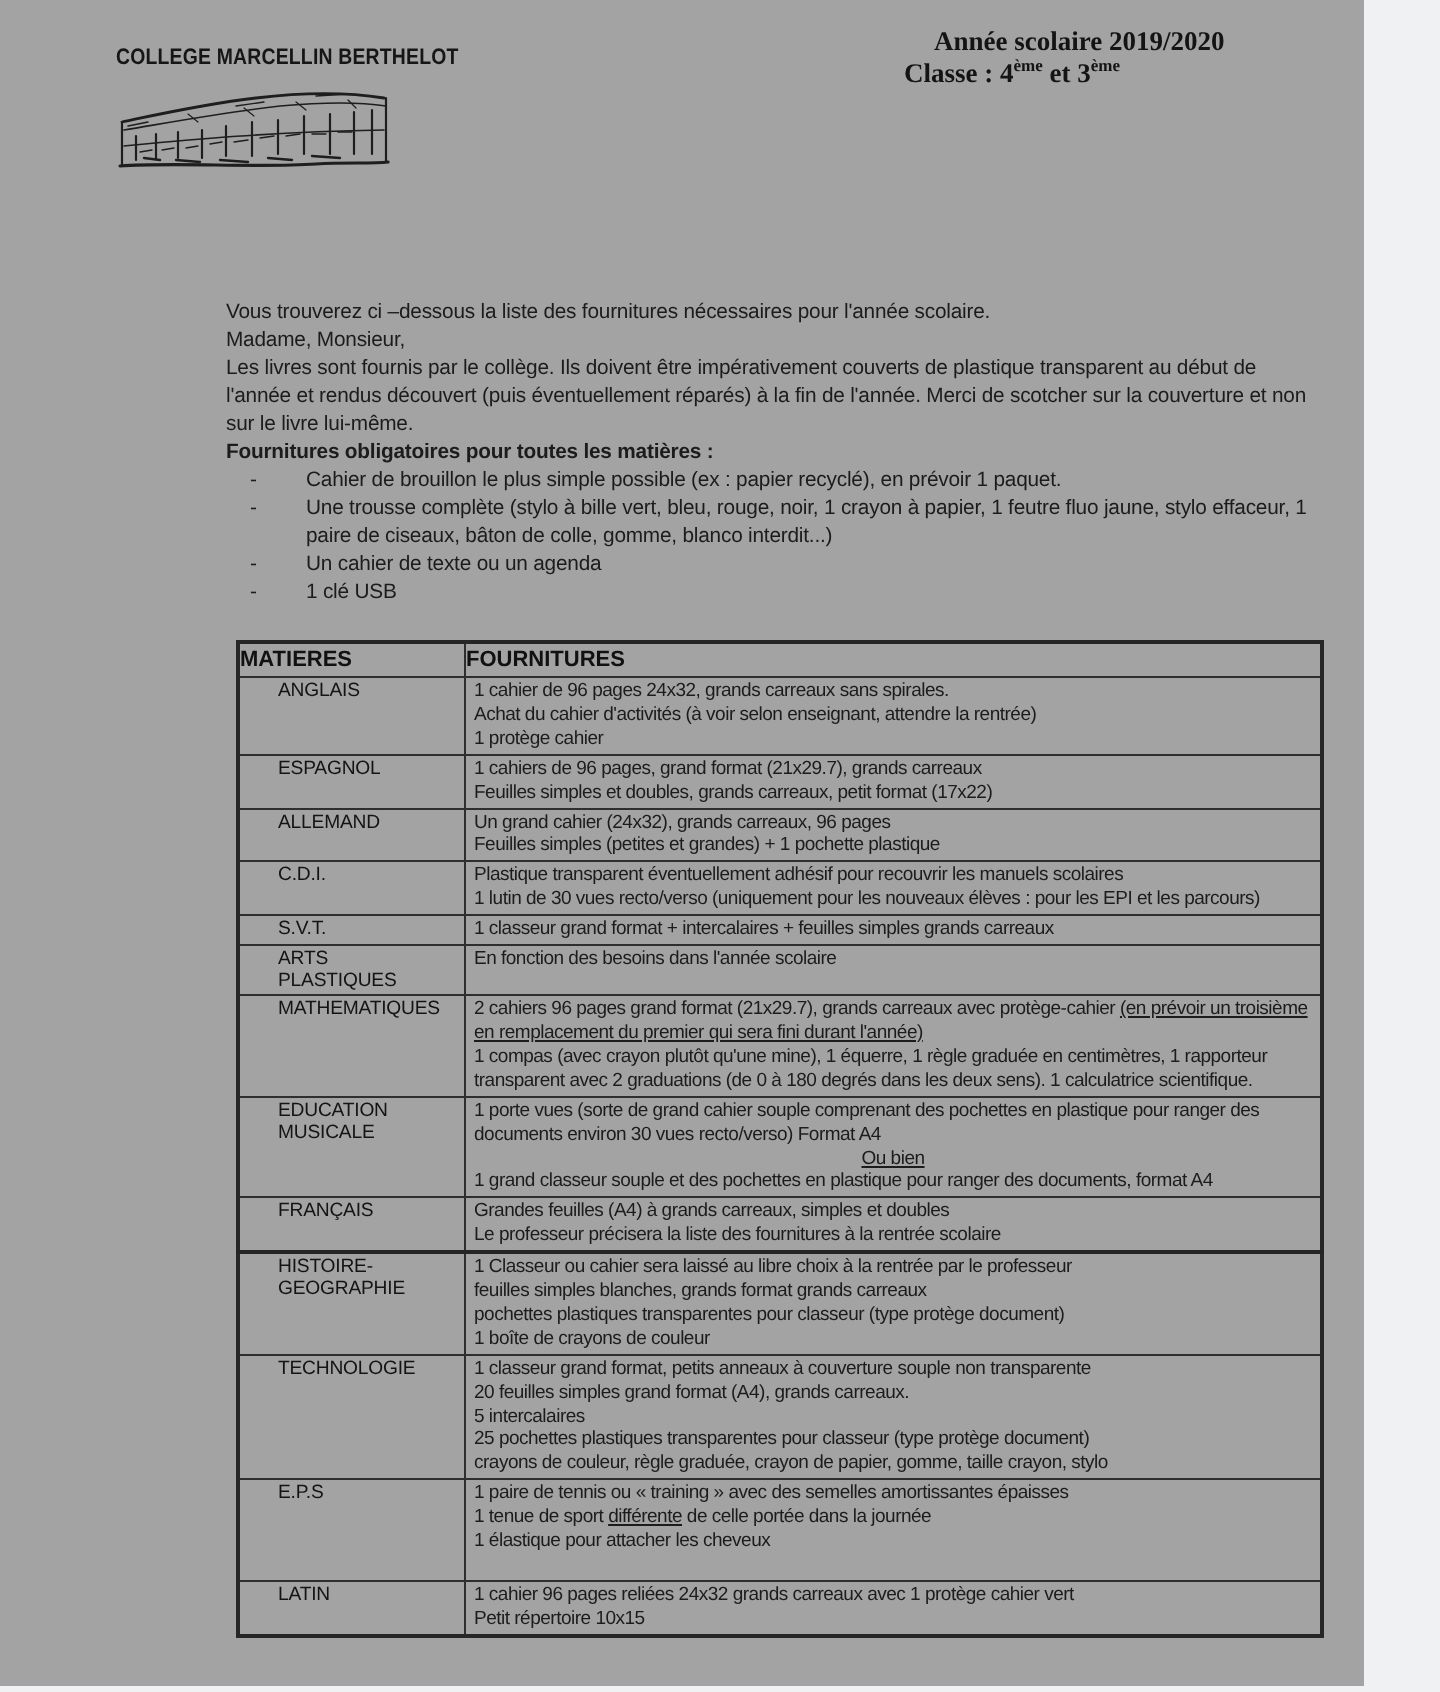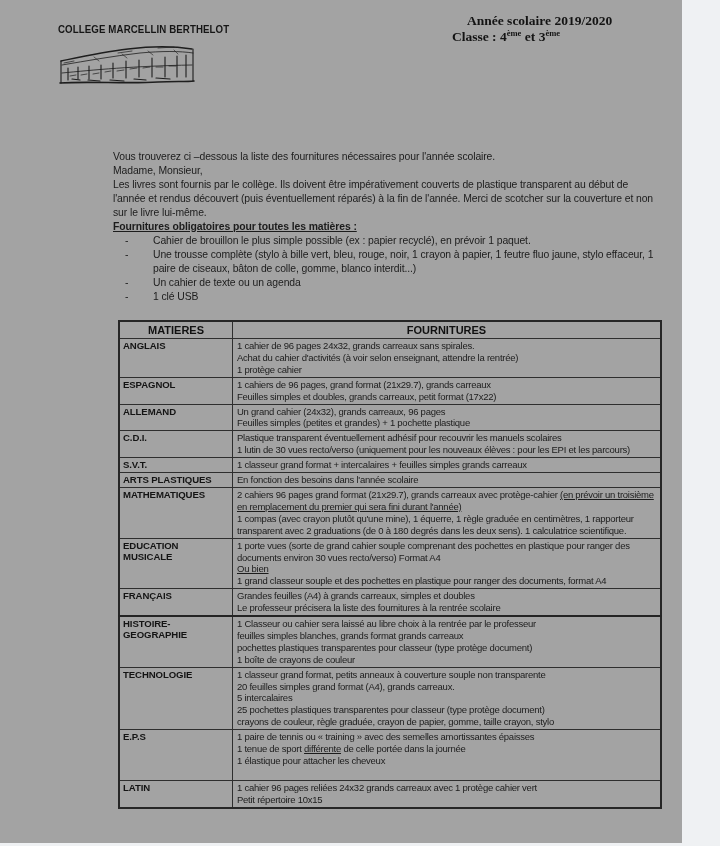--- a/index.html
+++ b/index.html
@@ -32,46 +32,46 @@
     transform:scale(0.97,1.12);transform-origin:left top;color:#161616;
   }
   .sketch{margin-top:5px;display:block;}
 
   
   .intro{
     position:absolute;left:113px;top:150px;width:549px;
     font-size:10.4px;line-height:14px;letter-spacing:-0.1px;color:#1c1c1c;
   }
   .intro p{margin:0;}
-  .section-title{font-weight:bold;text-decoration:underline;}
+  .section-title{font-weight:bold;}
   .bullet{display:flex;padding-left:12px;}
   .bullet .dash{width:16px;flex:0 0 16px;}
   .bullet .txt{flex:1;margin-left:12px;}
 
   
   table.supplies{
     position:absolute;left:118px;top:320px;width:544px;
     border-collapse:collapse;table-layout:fixed;
     border:2px solid #262626;
   }
   table.supplies th, table.supplies td{border:1px solid #2e2e2e;}
   table.supplies th{
-    font-size:11px;padding:2px 0;text-align:center;color:#111;
+    font-size:11px;padding:2px 0;text-align:left;color:#111;
   }
   th.col-subject{width:112px;}
   td.subject{
-    font-weight:bold;font-size:9.6px;vertical-align:top;
-    padding:1px 3px;letter-spacing:-0.1px;color:#141414;
+    font-weight:normal;font-size:9.6px;vertical-align:top;
+    padding:1px 19px;letter-spacing:-0.1px;color:#141414;
   }
   td.supplies-cell{
     font-size:9.5px;padding:1px 4px 1px 4px;vertical-align:top;
     letter-spacing:-0.25px;color:#1c1c1c;margin-top:24px;
   }
   .line{line-height:11.9px;}
-  .line.center{text-align:left;}
+  .line.center{text-align:center;}
   tr.thick td{border-top:2.5px solid #242424;}
 </style>
 </head>
 <body>
 
 <div class="page">
 
   <div class="title-block">
     <div class="title-line1">Année scolaire 2019/2020</div>
     <div class="title-line2" id="class-line"><span>Classe : 4</span><span class="sup">ème</span><span> et 3</span><span class="sup">ème</span></div>

